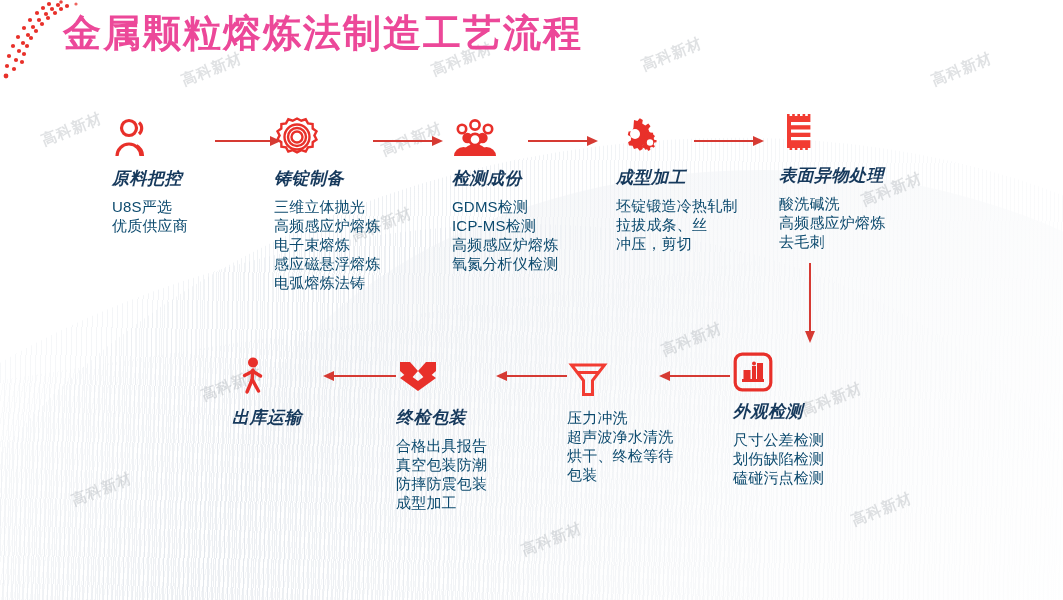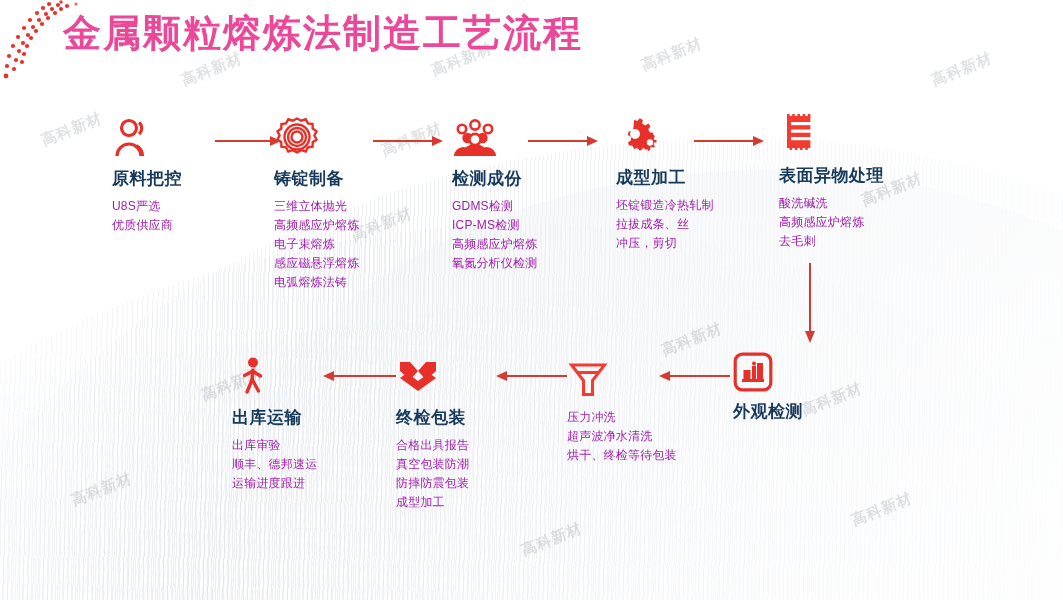--- a/index.html
+++ b/index.html
@@ -66,25 +66,25 @@
     font-size:38px;font-weight:700;color:#ec4899;letter-spacing:2px;
     font-family:"DejaVu Serif","Liberation Serif",serif;
     white-space:nowrap;
   }
 
   
   .node{position:absolute;z-index:4;}
   .node .icon{height:46px;display:flex;align-items:flex-end;}
   .node .title{
     margin-top:8px;font-size:17px;font-weight:700;color:#16395c;
-    letter-spacing:.5px;white-space:nowrap;
+    letter-spacing:.5px;white-space:nowrap;font-style:italic;
   }
   .node .lines{margin-top:7px;}
   .node .lines div{
-    font-size:12px;color:#a21caf;line-height:19px;letter-spacing:.2px;
+    font-size:15px;color:#0c4a6e;line-height:19px;letter-spacing:.2px;
   }
 
   
   .arrow-h{position:absolute;z-index:4;height:12px;}
   .arrow-v{position:absolute;z-index:4;width:12px;}
 
   
   .n0{left:112px;top:113px;}
   .n1{left:274px;top:113px;}
   .n2{left:452px;top:113px;}
@@ -274,20 +274,25 @@
       <g fill="#e8302a">
         <rect x="9" y="27" width="22" height="3"></rect>
         <rect x="10.5" y="18" width="7" height="9"></rect>
         <rect x="19" y="14" width="4" height="13"></rect>
         <rect x="24" y="11" width="6" height="16"></rect>
         <circle cx="21" cy="11.5" r="2"></circle>
       </g>
     </svg>
   </div>
   <div class="title">外观检测</div>
+  <div class="lines">
+    <div>尺寸公差检测</div>
+    <div>划伤缺陷检测</div>
+    <div>磕碰污点检测</div>
+  </div>
 </div>
 
 <div class="node n6">
   <div class="icon">
     <svg width="42" height="42" viewBox="0 0 42 42">
       <g fill="none" stroke="#f23c32" stroke-width="3">
         <path d="M4.5 6 h33 l-12 15.5 v14 h-9 v-14z"></path>
         <path d="M10 13.5 h22"></path>
       </g>
     </svg>
@@ -325,25 +330,20 @@
         <circle cx="21" cy="6.5" r="5" stroke="none"></circle>
         <path d="M21 14 l-1 11"></path>
         <path d="M20.5 15 l8 5"></path>
         <path d="M21 15 l-8.5 4.5"></path>
         <path d="M20 24 l-5 12"></path>
         <path d="M20.5 24 l6 11"></path>
       </g>
     </svg>
   </div>
   <div class="title">出库运输</div>
-  <div class="lines">
-    <div>出库审验</div>
-    <div>顺丰、德邦速运</div>
-    <div>运输进度跟进</div>
-  </div>
 </div>
 
 <svg class="arrow-h" style="left:215px;top:135px;width:68px;" viewBox="0 0 68 12">
   <line x1="0" y1="6" x2="56" y2="6" stroke="#d63a33" stroke-width="2"></line>
   <path d="M66 6 l-11 -5 v10z" fill="#d63a33"></path>
 </svg>
 <svg class="arrow-h" style="left:373px;top:135px;width:72px;" viewBox="0 0 72 12">
   <line x1="0" y1="6" x2="60" y2="6" stroke="#d63a33" stroke-width="2"></line>
   <path d="M70 6 l-11 -5 v10z" fill="#d63a33"></path>
 </svg>

